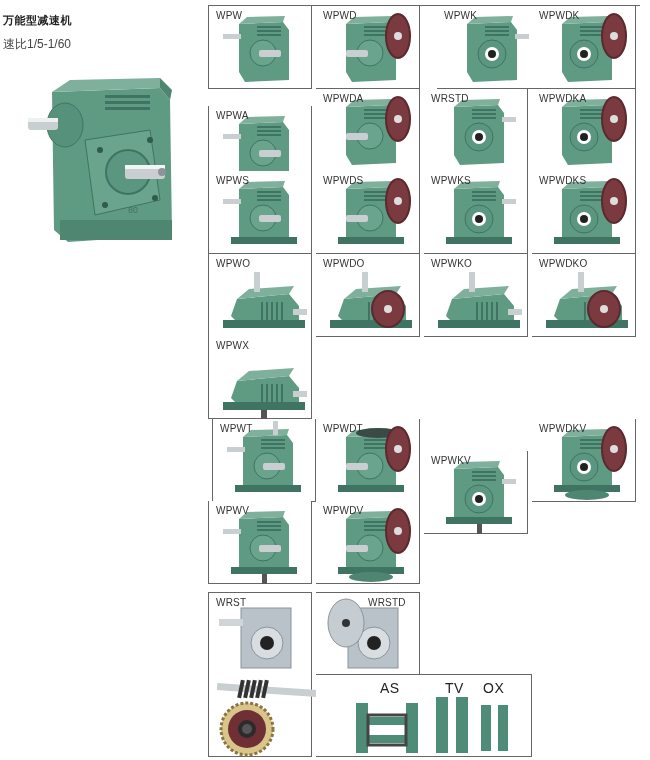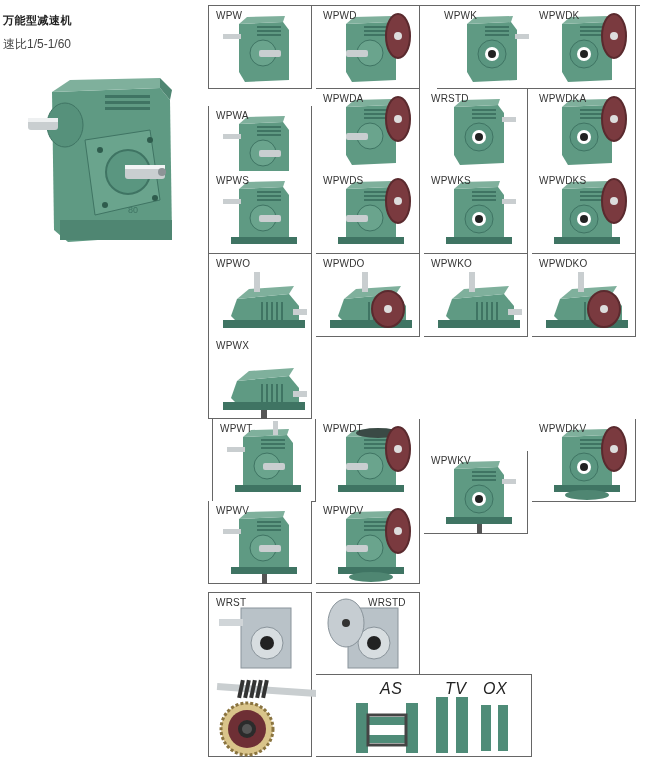--- a/index.html
+++ b/index.html
@@ -18,21 +18,21 @@
   .cell {
     position: absolute; width: 104px; height: 83px;
     border-right: 1px solid #666; border-bottom: 1px solid #666; background: #fff;
   }
   .cell .label {
     position: absolute; left: 7px; top: 4px; font-size: 10px; color: #333;
     letter-spacing: 0.2px; z-index: 2;
   }
   .cell svg { position: absolute; left: 0; top: 0; }
   .block2 { position: absolute; left: 208px; top: 592px; border-top: 1px solid #666; border-left: 1px solid #666; }
-  .acc-label { position: absolute; font-size: 16px; color: #222; letter-spacing: 0.5px; font-style: italic; }
+  .acc-label { position: absolute; font-size: 14px; color: #222; letter-spacing: 0.5px; }
 </style>
 </head>
 <body>
 
 <div class="title-block">
   <div class="title-cn">万能型减速机</div>
   <div class="ratio">速比1/5-1/60</div>
 </div>
 
 <div class="hero">

